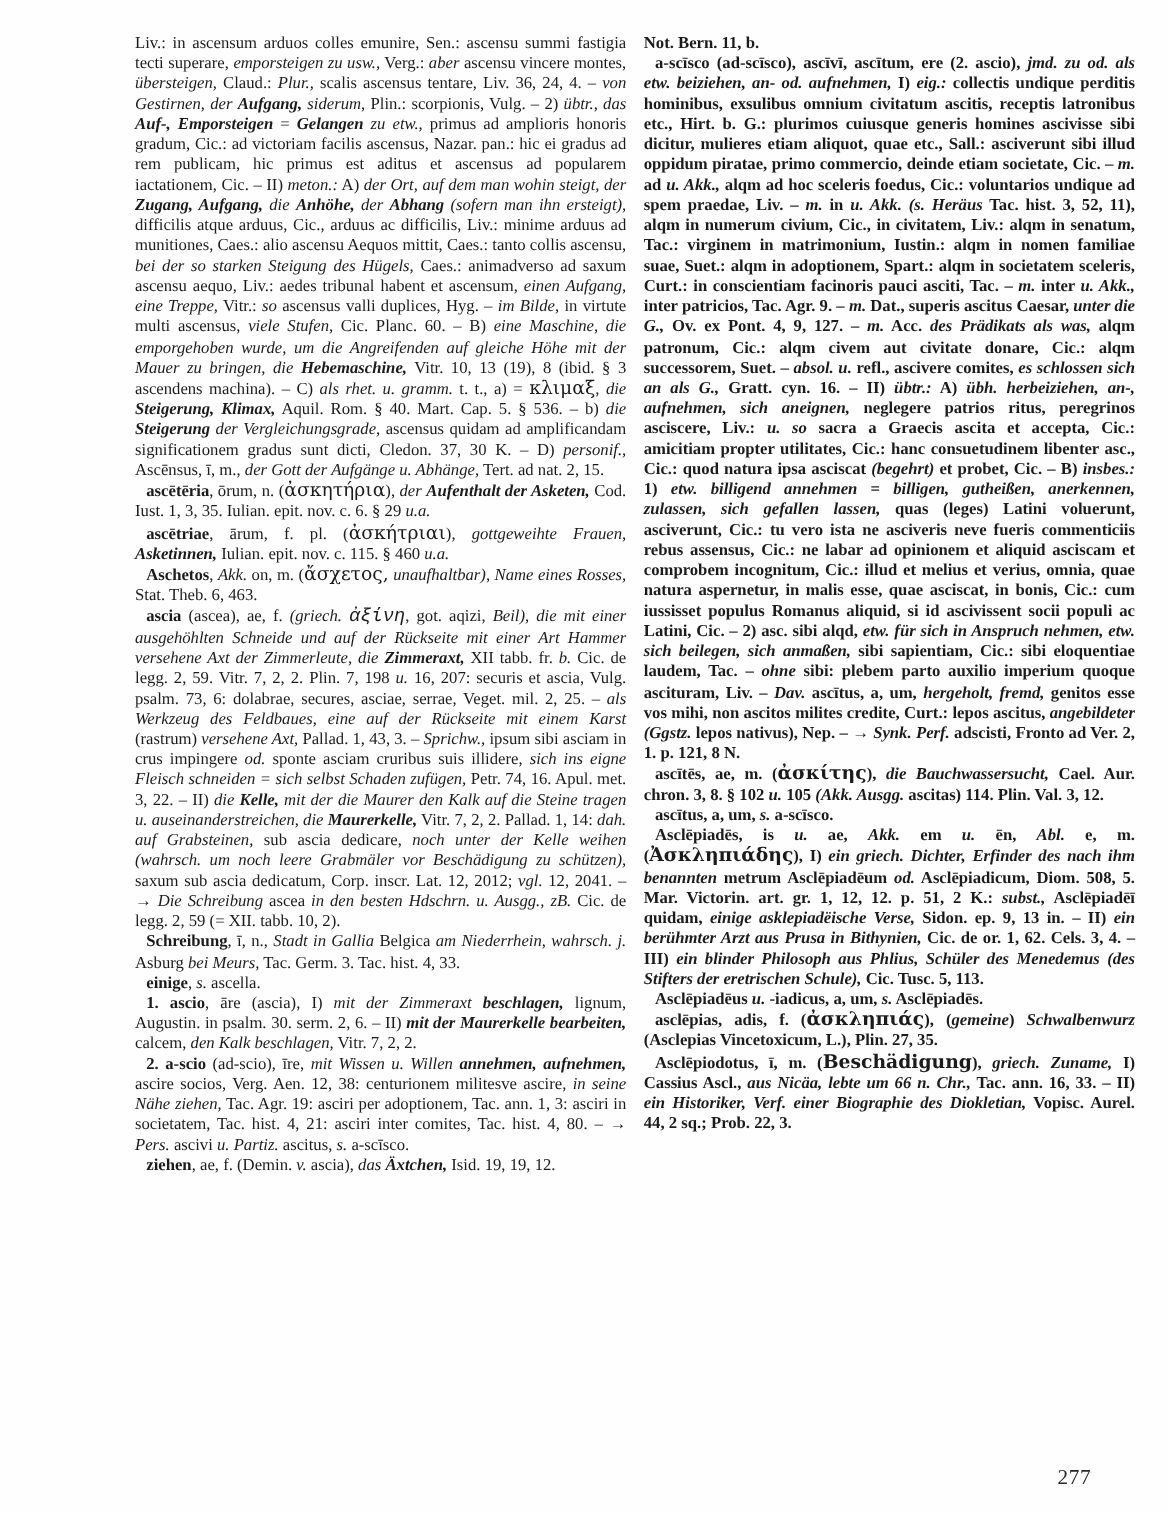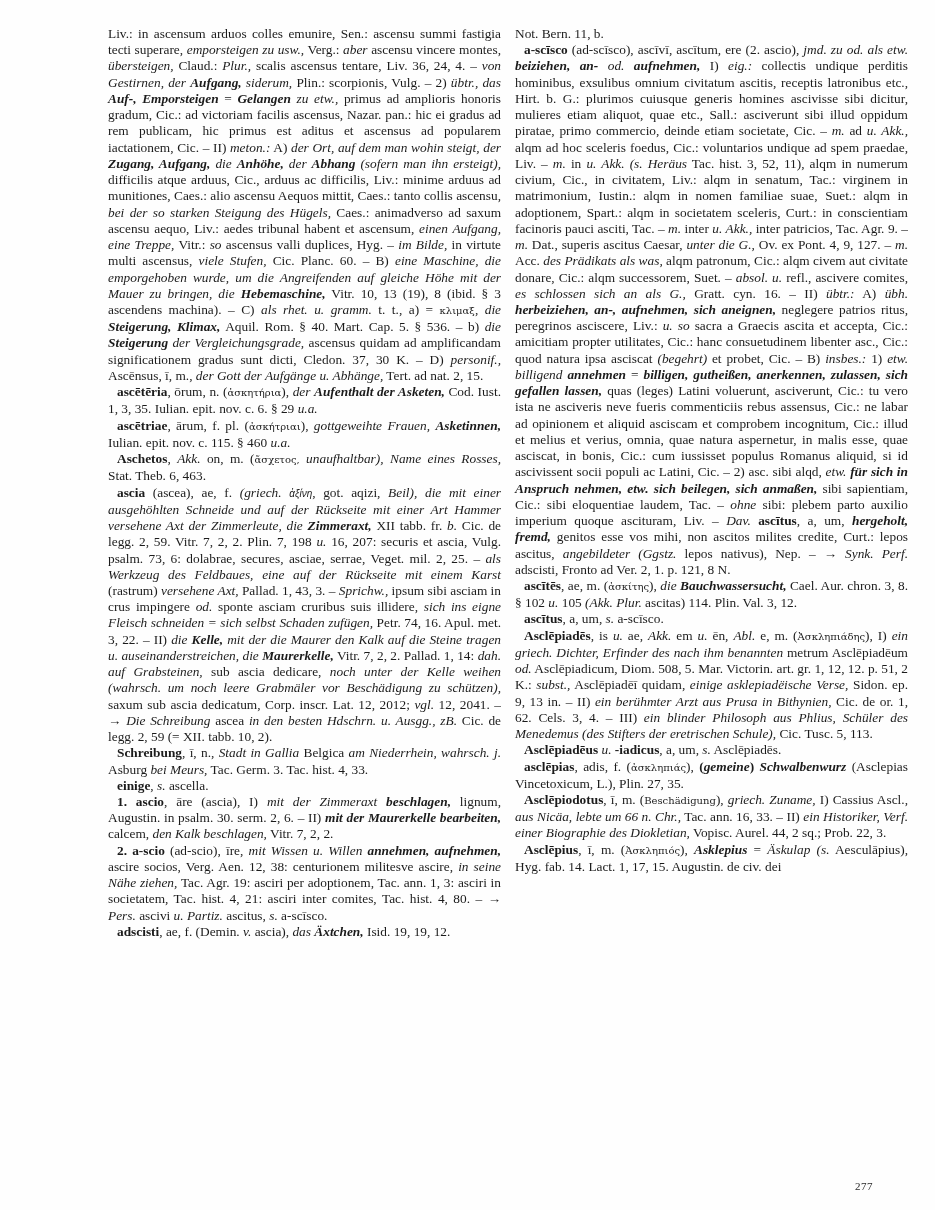--- a/index.html
+++ b/index.html
@@ -35,38 +35,38 @@
   .column {
     width: 393px;
     font-size: 13.35px;
     line-height: 16.24px;
     text-align: justify;
     text-justify: inter-word;
     hyphens: none;
     -webkit-hyphens: none;
   }
   .column.left  { margin-left: 108px; margin-right: 14px; }
-  .column.right { margin-left: 0px; }
+  .column.right { margin-left: 0px; font-weight: bold; }
 
   .entry {
     margin: 0;
     padding: 0;
     text-indent: 9px;
     text-align: justify;
   }
   
   .entry.flush { text-indent: 0; }
-  .gr { font-family: "DejaVu Serif", serif; font-style: normal; font-size: 10px; }
-  .gri { font-family: Liberation Sans, sans-serif; font-style: italic; font-size: 10px; }
+  .gr { font-family: "DejaVu Serif", serif; font-style: normal; font-size: 15px; }
+  .gri { font-family: Liberation Mono, monospace; font-style: italic; font-size: 15px; }
 
   .pagenum {
     position: absolute;
     right: 62px;
     bottom: 18px;
-    font-size: 11px;
+    font-size: 17px;
     letter-spacing: .5px;
     color: #2a2a2a;
   }
 </style>
 </head>
 <body>
 
 <div class="page">
 
   <div class="columns">
@@ -74,32 +74,31 @@
     <div class="column left">
       <p class="entry flush">Liv.: in ascensum arduos colles emunire, Sen.: ascensu summi fastigia tecti superare, <i>emporsteigen zu usw.,</i> Verg.: <i>aber</i> ascensu vincere montes, <i>übersteigen,</i> Claud.: <i>Plur.,</i> scalis ascensus tentare, Liv. 36, 24, 4. – <i>von Gestirnen, der</i> <b><i>Aufgang,</i></b> <i>siderum,</i> Plin.: scorpionis, Vulg. – 2) <i>übtr., das</i> <b><i>Auf-, Emporsteigen</i></b> = <b><i>Gelangen</i></b> <i>zu etw.,</i> primus ad amplioris honoris gradum, Cic.: ad victoriam facilis ascensus, Nazar. pan.: hic ei gradus ad rem publicam, hic primus est aditus et ascensus ad popularem iactationem, Cic. – II) <i>meton.:</i> A) <i>der Ort, auf dem man wohin steigt, der</i> <b><i>Zugang, Aufgang,</i></b> <i>die</i> <b><i>Anhöhe,</i></b> <i>der</i> <b><i>Abhang</i></b> <i>(sofern man ihn ersteigt),</i> difficilis atque arduus, Cic., arduus ac difficilis, Liv.: minime arduus ad munitiones, Caes.: alio ascensu Aequos mittit, Caes.: tanto collis ascensu, <i>bei der so starken Steigung des Hügels,</i> Caes.: animadverso ad saxum ascensu aequo, Liv.: aedes tribunal habent et ascensum, <i>einen Aufgang, eine Treppe,</i> Vitr.: <i>so</i> ascensus valli duplices, Hyg. – <i>im Bilde,</i> in virtute multi ascensus, <i>viele Stufen,</i> Cic. Planc. 60. – B) <i>eine Maschine, die emporgehoben wurde, um die Angreifenden auf gleiche Höhe mit der Mauer zu bringen, die</i> <b><i>Hebemaschine,</i></b> Vitr. 10, 13 (19), 8 (ibid. § 3 ascendens machina). – C) <i>als rhet. u. gramm.</i> t. t., a) = <span class="gr">κλιμαξ</span>, <i>die</i> <b><i>Steigerung, Klimax,</i></b> Aquil. Rom. § 40. Mart. Cap. 5. § 536. – b) <i>die</i> <b><i>Steigerung</i></b> <i>der Vergleichungsgrade,</i> ascensus quidam ad amplificandam significationem gradus sunt dicti, Cledon. 37, 30 K. – D) <i>personif.,</i> Ascēnsus, ī, m., <i>der Gott der Aufgänge u. Abhänge,</i> Tert. ad nat. 2, 15.</p>
       <p class="entry"><b>ascētēria</b>, ōrum, n. (<span class="gr">ἀσκητήρια</span>), <i>der</i> <b><i>Aufenthalt der Asketen,</i></b> Cod. Iust. 1, 3, 35. Iulian. epit. nov. c. 6. § 29 <i>u.a.</i></p>
       <p class="entry"><b>ascētriae</b>, ārum, f. pl. (<span class="gr">ἀσκήτριαι</span>), <i>gottgeweihte Frauen,</i> <b><i>Asketinnen,</i></b> Iulian. epit. nov. c. 115. § 460 <i>u.a.</i></p>
       <p class="entry"><b>Aschetos</b>, <i>Akk.</i> on, m. (<span class="gr">ἄσχετος,</span> <i>unaufhaltbar), Name eines Rosses,</i> Stat. Theb. 6, 463.</p>
       <p class="entry"><b>ascia</b> (ascea), ae, f. <i>(griech.</i> <span class="gri">ἀξίνη</span>, got. aqizi, <i>Beil), die mit einer ausgehöhlten Schneide und auf der Rückseite mit einer Art Hammer versehene Axt der Zimmerleute, die</i> <b><i>Zimmeraxt,</i></b> XII tabb. fr. <i>b.</i> Cic. de legg. 2, 59. Vitr. 7, 2, 2. Plin. 7, 198 <i>u.</i> 16, 207: securis et ascia, Vulg. psalm. 73, 6: dolabrae, secures, asciae, serrae, Veget. mil. 2, 25. – <i>als Werkzeug des Feldbaues, eine auf der Rückseite mit einem Karst</i> (rastrum) <i>versehene Axt,</i> Pallad. 1, 43, 3. – <i>Sprichw.,</i> ipsum sibi asciam in crus impingere <i>od.</i> sponte asciam cruribus suis illidere, <i>sich ins eigne Fleisch schneiden = sich selbst Schaden zufügen,</i> Petr. 74, 16. Apul. met. 3, 22. – II) <i>die</i> <b><i>Kelle,</i></b> <i>mit der die Maurer den Kalk auf die Steine tragen u. auseinanderstreichen, die</i> <b><i>Maurerkelle,</i></b> Vitr. 7, 2, 2. Pallad. 1, 14: <i>dah. auf Grabsteinen,</i> sub ascia dedicare, <i>noch unter der Kelle weihen (wahrsch. um noch leere Grabmäler vor Beschädigung zu schützen),</i> saxum sub ascia dedicatum, Corp. inscr. Lat. 12, 2012; <i>vgl.</i> 12, 2041. – → <i>Die Schreibung</i> ascea <i>in den besten Hdschrn. u. Ausgg., zB.</i> Cic. de legg. 2, 59 (= XII. tabb. 10, 2).</p>
       <p class="entry"><b>Schreibung</b>, ī, n., <i>Stadt in Gallia</i> Belgica <i>am Niederrhein, wahrsch. j.</i> Asburg <i>bei Meurs,</i> Tac. Germ. 3. Tac. hist. 4, 33.</p>
       <p class="entry"><b>einige</b>, <i>s.</i> ascella.</p>
       <p class="entry"><b>1. ascio</b>, āre (ascia), I) <i>mit der Zimmeraxt</i> <b><i>beschlagen,</i></b> lignum, Augustin. in psalm. 30. serm. 2, 6. – II) <b><i>mit der Maurerkelle bearbeiten,</i></b> calcem, <i>den Kalk beschlagen,</i> Vitr. 7, 2, 2.</p>
       <p class="entry"><b>2. a-scio</b> (ad-scio), īre, <i>mit Wissen u. Willen</i> <b><i>annehmen, aufnehmen,</i></b> ascire socios, Verg. Aen. 12, 38: centurionem militesve ascire, <i>in seine Nähe ziehen,</i> Tac. Agr. 19: asciri per adoptionem, Tac. ann. 1, 3: asciri in societatem, Tac. hist. 4, 21: asciri inter comites, Tac. hist. 4, 80. – → <i>Pers.</i> ascivi <i>u. Partiz.</i> ascitus, <i>s.</i> a-scīsco.</p>
-      <p class="entry"><b>adscisti</b>, ae, f. (Demin. <i>v.</i> ascia), <i>das</i> <b><i>Äxtchen,</i></b> Isid. 19, 19, 12.</p>
+      <p class="entry"><b>ziehen</b>, ae, f. (Demin. <i>v.</i> ascia), <i>das</i> <b><i>Äxtchen,</i></b> Isid. 19, 19, 12.</p>
     </div>
 
     <div class="column right">
       <p class="entry flush">Not. Bern. 11, b.</p>
       <p class="entry"><b>a-scīsco</b> (ad-scīsco), ascīvī, ascītum, ere (2. ascio), <i>jmd. zu od. als etw.</i> <b><i>beiziehen, an-</i></b> <i>od.</i> <b><i>aufnehmen,</i></b> I) <i>eig.:</i> collectis undique perditis hominibus, exsulibus omnium civitatum ascitis, receptis latronibus etc., Hirt. b. G.: plurimos cuiusque generis homines ascivisse sibi dicitur, mulieres etiam aliquot, quae etc., Sall.: asciverunt sibi illud oppidum piratae, primo commercio, deinde etiam societate, Cic. – <i>m.</i> ad <i>u. Akk.,</i> alqm ad hoc sceleris foedus, Cic.: voluntarios undique ad spem praedae, Liv. – <i>m.</i> in <i>u. Akk. (s. Heräus</i> Tac. hist. 3, 52, 11), alqm in numerum civium, Cic., in civitatem, Liv.: alqm in senatum, Tac.: virginem in matrimonium, Iustin.: alqm in nomen familiae suae, Suet.: alqm in adoptionem, Spart.: alqm in societatem sceleris, Curt.: in conscientiam facinoris pauci asciti, Tac. – <i>m.</i> inter <i>u. Akk.,</i> inter patricios, Tac. Agr. 9. – <i>m.</i> Dat., superis ascitus Caesar, <i>unter die G.,</i> Ov. ex Pont. 4, 9, 127. – <i>m.</i> Acc. <i>des Prädikats als was,</i> alqm patronum, Cic.: alqm civem aut civitate donare, Cic.: alqm successorem, Suet. – <i>absol. u.</i> refl., ascivere comites, <i>es schlossen sich an als G.,</i> Gratt. cyn. 16. – II) <i>übtr.:</i> A) <i>übh.</i> <b><i>herbeiziehen, an-, aufnehmen, sich aneignen,</i></b> neglegere patrios ritus, peregrinos asciscere, Liv.: <i>u. so</i> sacra a Graecis ascita et accepta, Cic.: amicitiam propter utilitates, Cic.: hanc consuetudinem libenter asc., Cic.: quod natura ipsa asciscat <i>(begehrt)</i> et probet, Cic. – B) <i>insbes.:</i> 1) <i>etw. billigend</i> <b><i>annehmen</i></b> = <b><i>billigen, gutheißen, anerkennen, zulassen, sich gefallen lassen,</i></b> quas (leges) Latini voluerunt, asciverunt, Cic.: tu vero ista ne asciveris neve fueris commenticiis rebus assensus, Cic.: ne labar ad opinionem et aliquid asciscam et comprobem incognitum, Cic.: illud et melius et verius, omnia, quae natura aspernetur, in malis esse, quae asciscat, in bonis, Cic.: cum iussisset populus Romanus aliquid, si id ascivissent socii populi ac Latini, Cic. – 2) asc. sibi alqd, <i>etw.</i> <b><i>für sich in Anspruch nehmen, etw.</i></b> <b><i>sich beilegen, sich anmaßen,</i></b> sibi sapientiam, Cic.: sibi eloquentiae laudem, Tac. – <i>ohne</i> sibi: plebem parto auxilio imperium quoque ascituram, Liv. – <i>Dav.</i> <b>ascītus</b>, a, um, <b><i>hergeholt, fremd,</i></b> genitos esse vos mihi, non ascitos milites credite, Curt.: lepos ascitus, <i>angebildeter (Ggstz.</i> lepos nativus), Nep. – → <i>Synk. Perf.</i> adscisti, Fronto ad Ver. 2, 1. p. 121, 8 N.</p>
-      <p class="entry"><b>ascītēs</b>, ae, m. (<span class="gr">ἀσκίτης</span>), <i>die</i> <b><i>Bauchwassersucht,</i></b> Cael. Aur. chron. 3, 8. § 102 <i>u.</i> 105 <i>(Akk. Plur.</i> ascitas) 114. Plin. Val. 3, 12.</p>
+      <p class="entry"><b>ascītēs</b>, ae, m. (<span class="gr">ἀσκίτης</span>), <i>die</i> <b><i>Bauchwassersucht,</i></b> Cael. Aur. chron. 3, 8. § 102 <i>u.</i> 105 <i>(Akk. Ausgg.</i> ascitas) 114. Plin. Val. 3, 12.</p>
       <p class="entry"><b>ascītus</b>, a, um, <i>s.</i> a-scīsco.</p>
       <p class="entry"><b>Asclēpiadēs</b>, is <i>u.</i> ae, <i>Akk.</i> em <i>u.</i> ēn, <i>Abl.</i> e, m. (<span class="gr">Ἀσκληπιάδης</span>), I) <i>ein griech. Dichter, Erfinder des nach ihm benannten</i> metrum Asclēpiadēum <i>od.</i> Asclēpiadicum, Diom. 508, 5. Mar. Victorin. art. gr. 1, 12, 12. p. 51, 2 K.: <i>subst.,</i> Asclēpiadēī quidam, <i>einige asklepiadëische Verse,</i> Sidon. ep. 9, 13 in. – II) <i>ein berühmter Arzt aus Prusa in Bithynien,</i> Cic. de or. 1, 62. Cels. 3, 4. – III) <i>ein blinder Philosoph aus Phlius, Schüler des Menedemus (des Stifters der eretrischen Schule),</i> Cic. Tusc. 5, 113.</p>
       <p class="entry"><b>Asclēpiadēus</b> <i>u.</i> <b>-iadicus</b>, a, um, <i>s.</i> Asclēpiadēs.</p>
       <p class="entry"><b>asclēpias</b>, adis, f. (<span class="gr">ἀσκληπιάς</span>), <b>(<i>gemeine</i>)</b> <b><i>Schwalbenwurz</i></b> (Asclepias Vincetoxicum, L.), Plin. 27, 35.</p>
       <p class="entry"><b>Asclēpiodotus</b>, ī, m. (<span class="gr">Beschädigung</span>), <i>griech. Zuname,</i> I) Cassius Ascl., <i>aus Nicäa, lebte um 66 n. Chr.,</i> Tac. ann. 16, 33. – II) <i>ein Historiker, Verf. einer Biographie des Diokletian,</i> Vopisc. Aurel. 44, 2 sq.; Prob. 22, 3.</p>
-      <p class="entry"><b>Asclēpius</b>, ī, m. (<span class="gr">Ἀσκληπιός</span>), <b><i>Asklepius</i></b> = <i>Äskulap (s.</i> Aesculāpius), Hyg. fab. 14. Lact. 1, 17, 15. Augustin. de civ. dei</p>
     </div>
 
   </div>
 
   <div class="pagenum">277</div>
 
 </div>
 
 </body></html>

